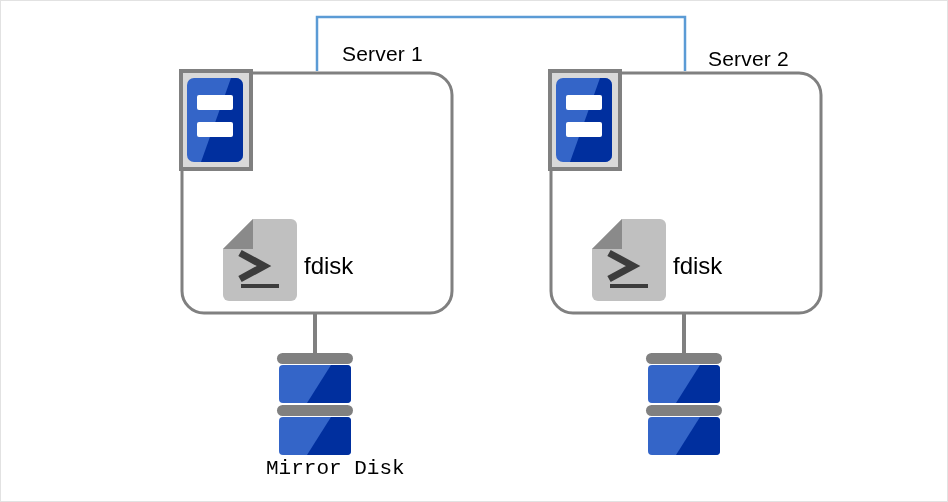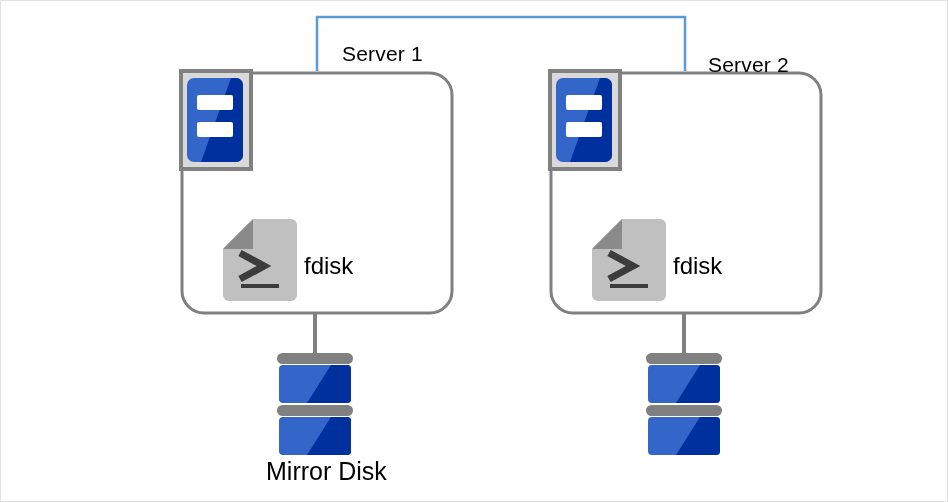--- a/index.html
+++ b/index.html
@@ -34,21 +34,22 @@
     white-space: nowrap;
   }
   .server-label {
     font-size: 21px;
     letter-spacing: 0.2px;
   }
   .fdisk-label {
     font-size: 24px;
   }
   .disk-label {
-    font-size: 25px;
+    font-size: 21px;
+    font-family: Liberation Mono, monospace;
   }
 </style>
 </head>
 <body>
 
 <div id="canvas">
 
   <svg class="svg-layer" viewBox="0 0 948 502" xmlns="http://www.w3.org/2000/svg">
     <defs>
 
@@ -150,21 +151,21 @@
         <rect x="647" y="416" width="72" height="38" rx="4" fill="#3465c8"></rect>
         <g clip-path="url(#dp2b)">
           <polygon points="699,416 719,416 719,454 675,454" fill="#002f9e"></polygon>
         </g>
       </g>
     </g>
   </svg>
 
   <div class="label server-label" style="left:341px; top:41px;">Server 1</div>
 
-  <div class="label server-label" style="left:707px; top:52px;">Server 2</div>
+  <div class="label server-label" style="left:707px; top:46px;">Server 2</div>
 
   <div class="label fdisk-label" style="left:303px; top:251px;">fdisk</div>
 
   <div class="label fdisk-label" style="left:672px; top:251px;">fdisk</div>
 
   <div class="label disk-label" style="left:265px; top:456px;">Mirror Disk</div>
 
 </div>
 
 </body></html>

